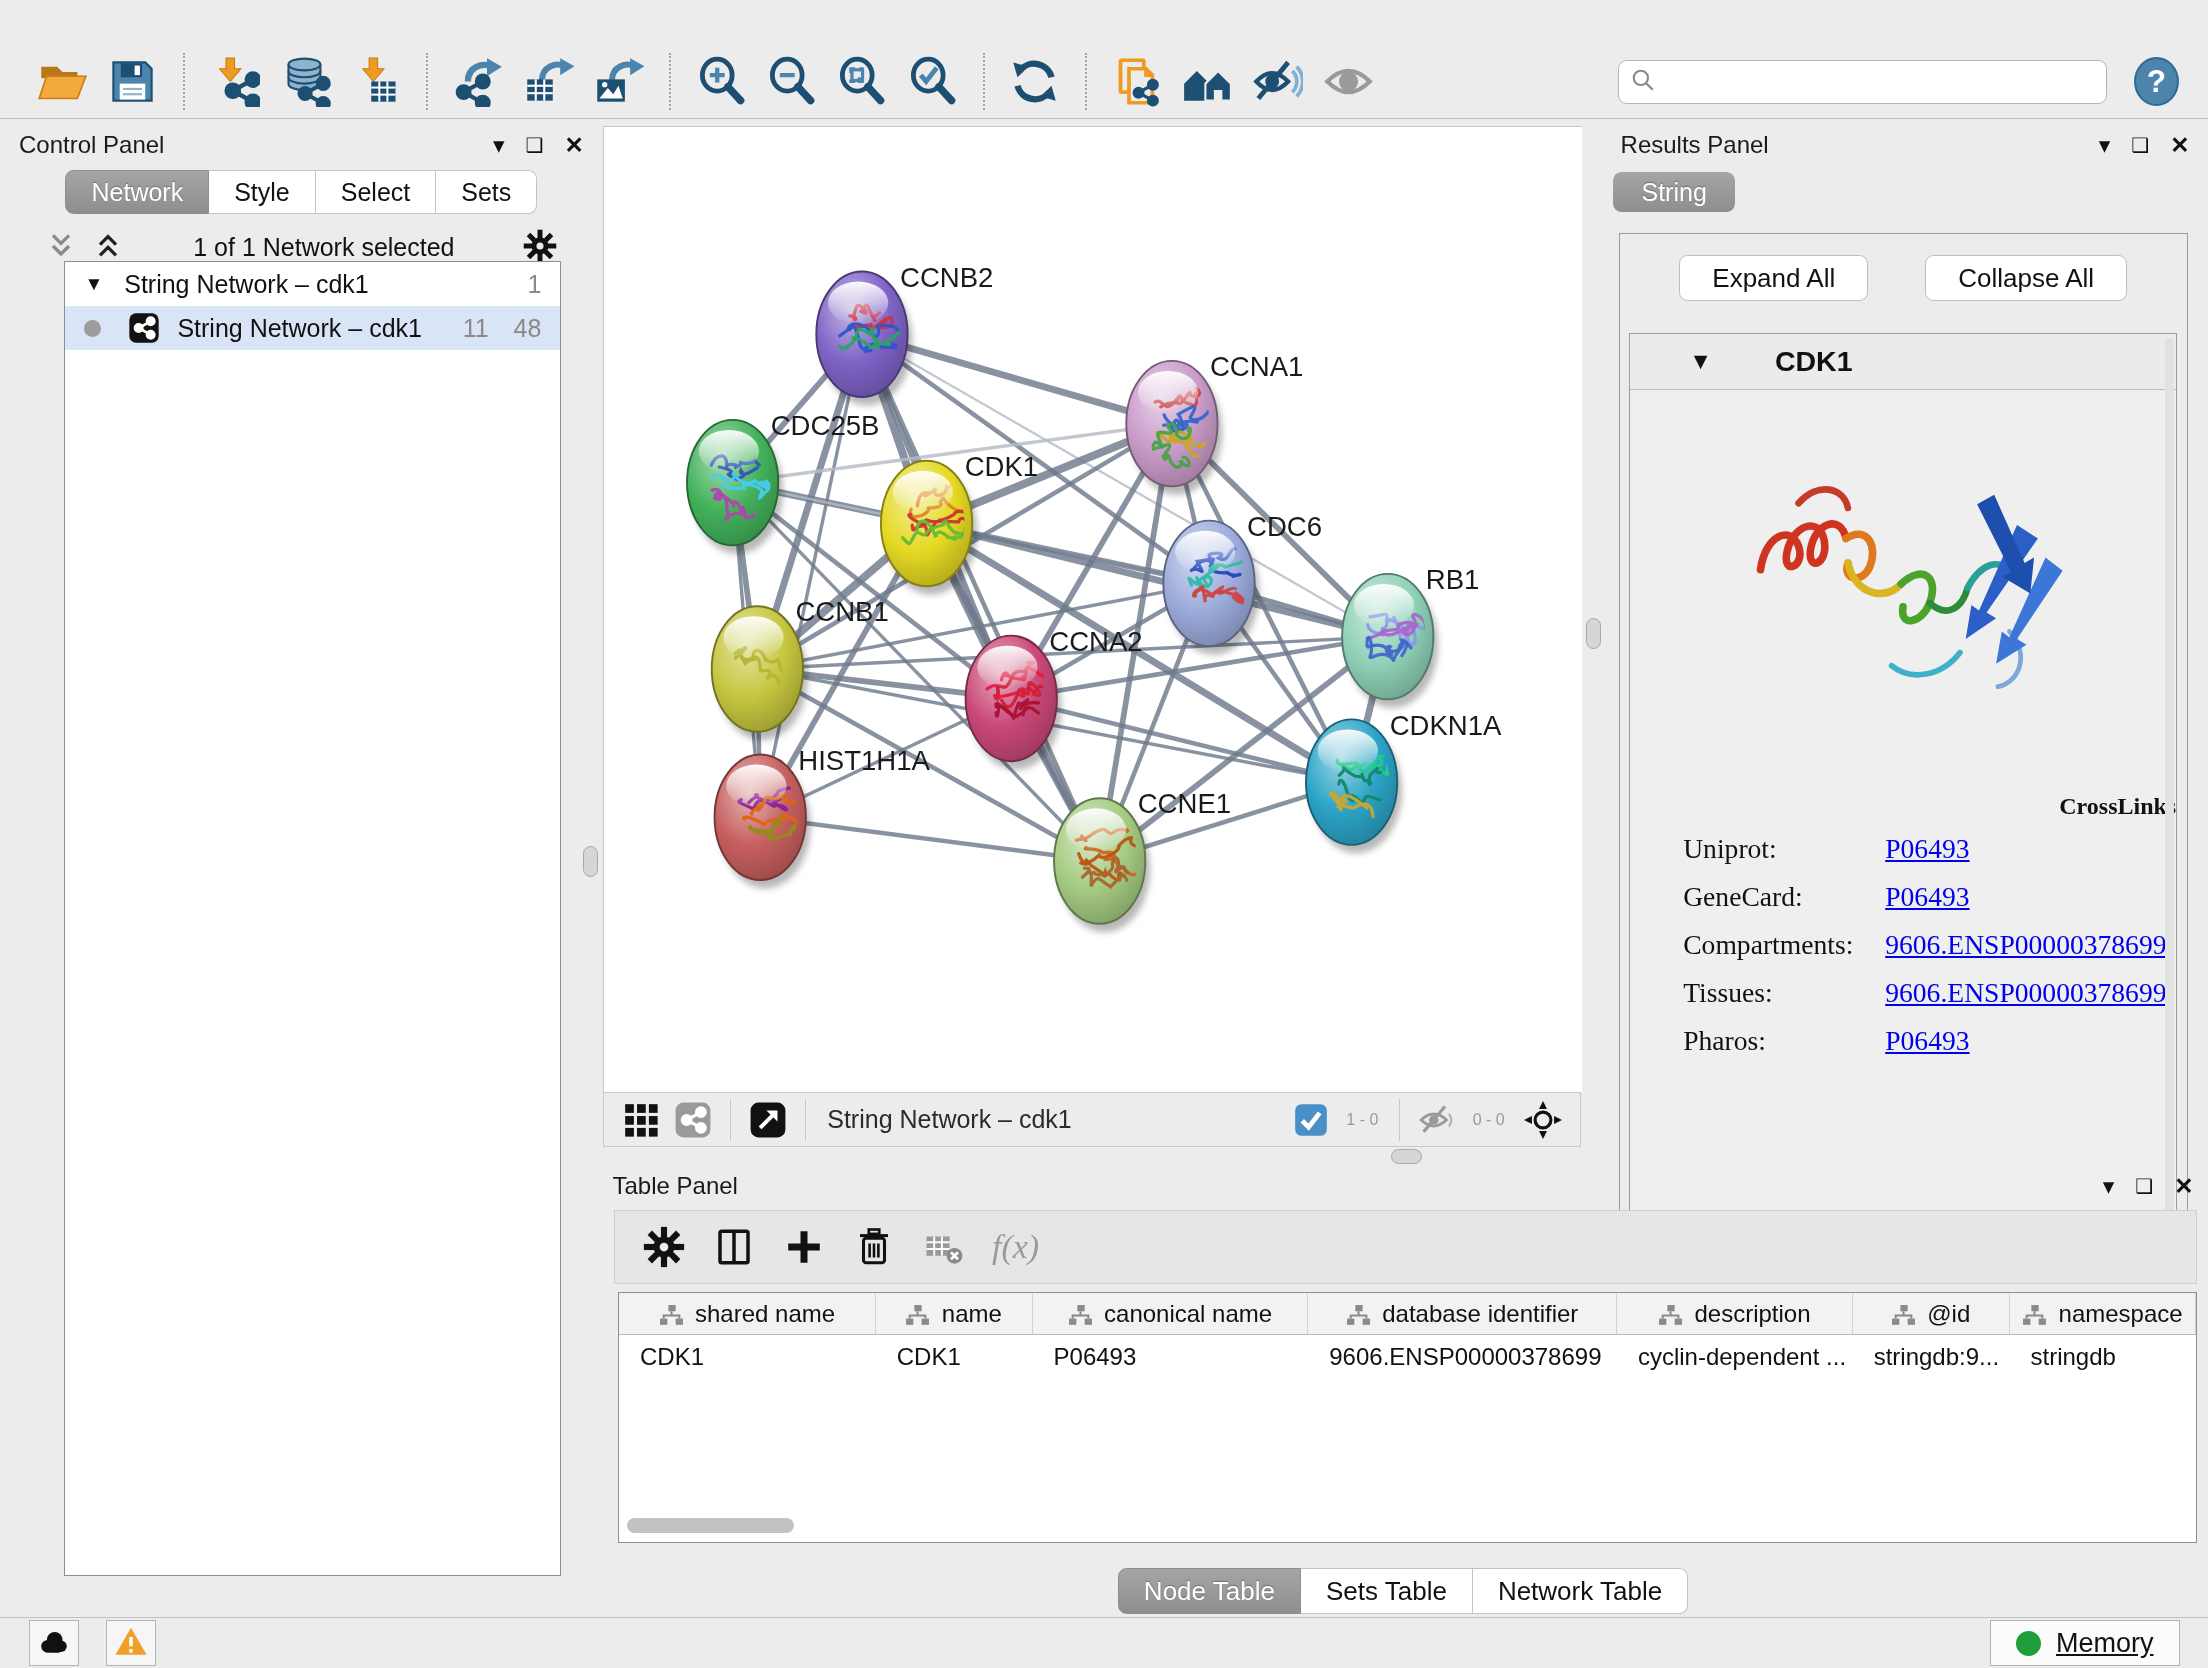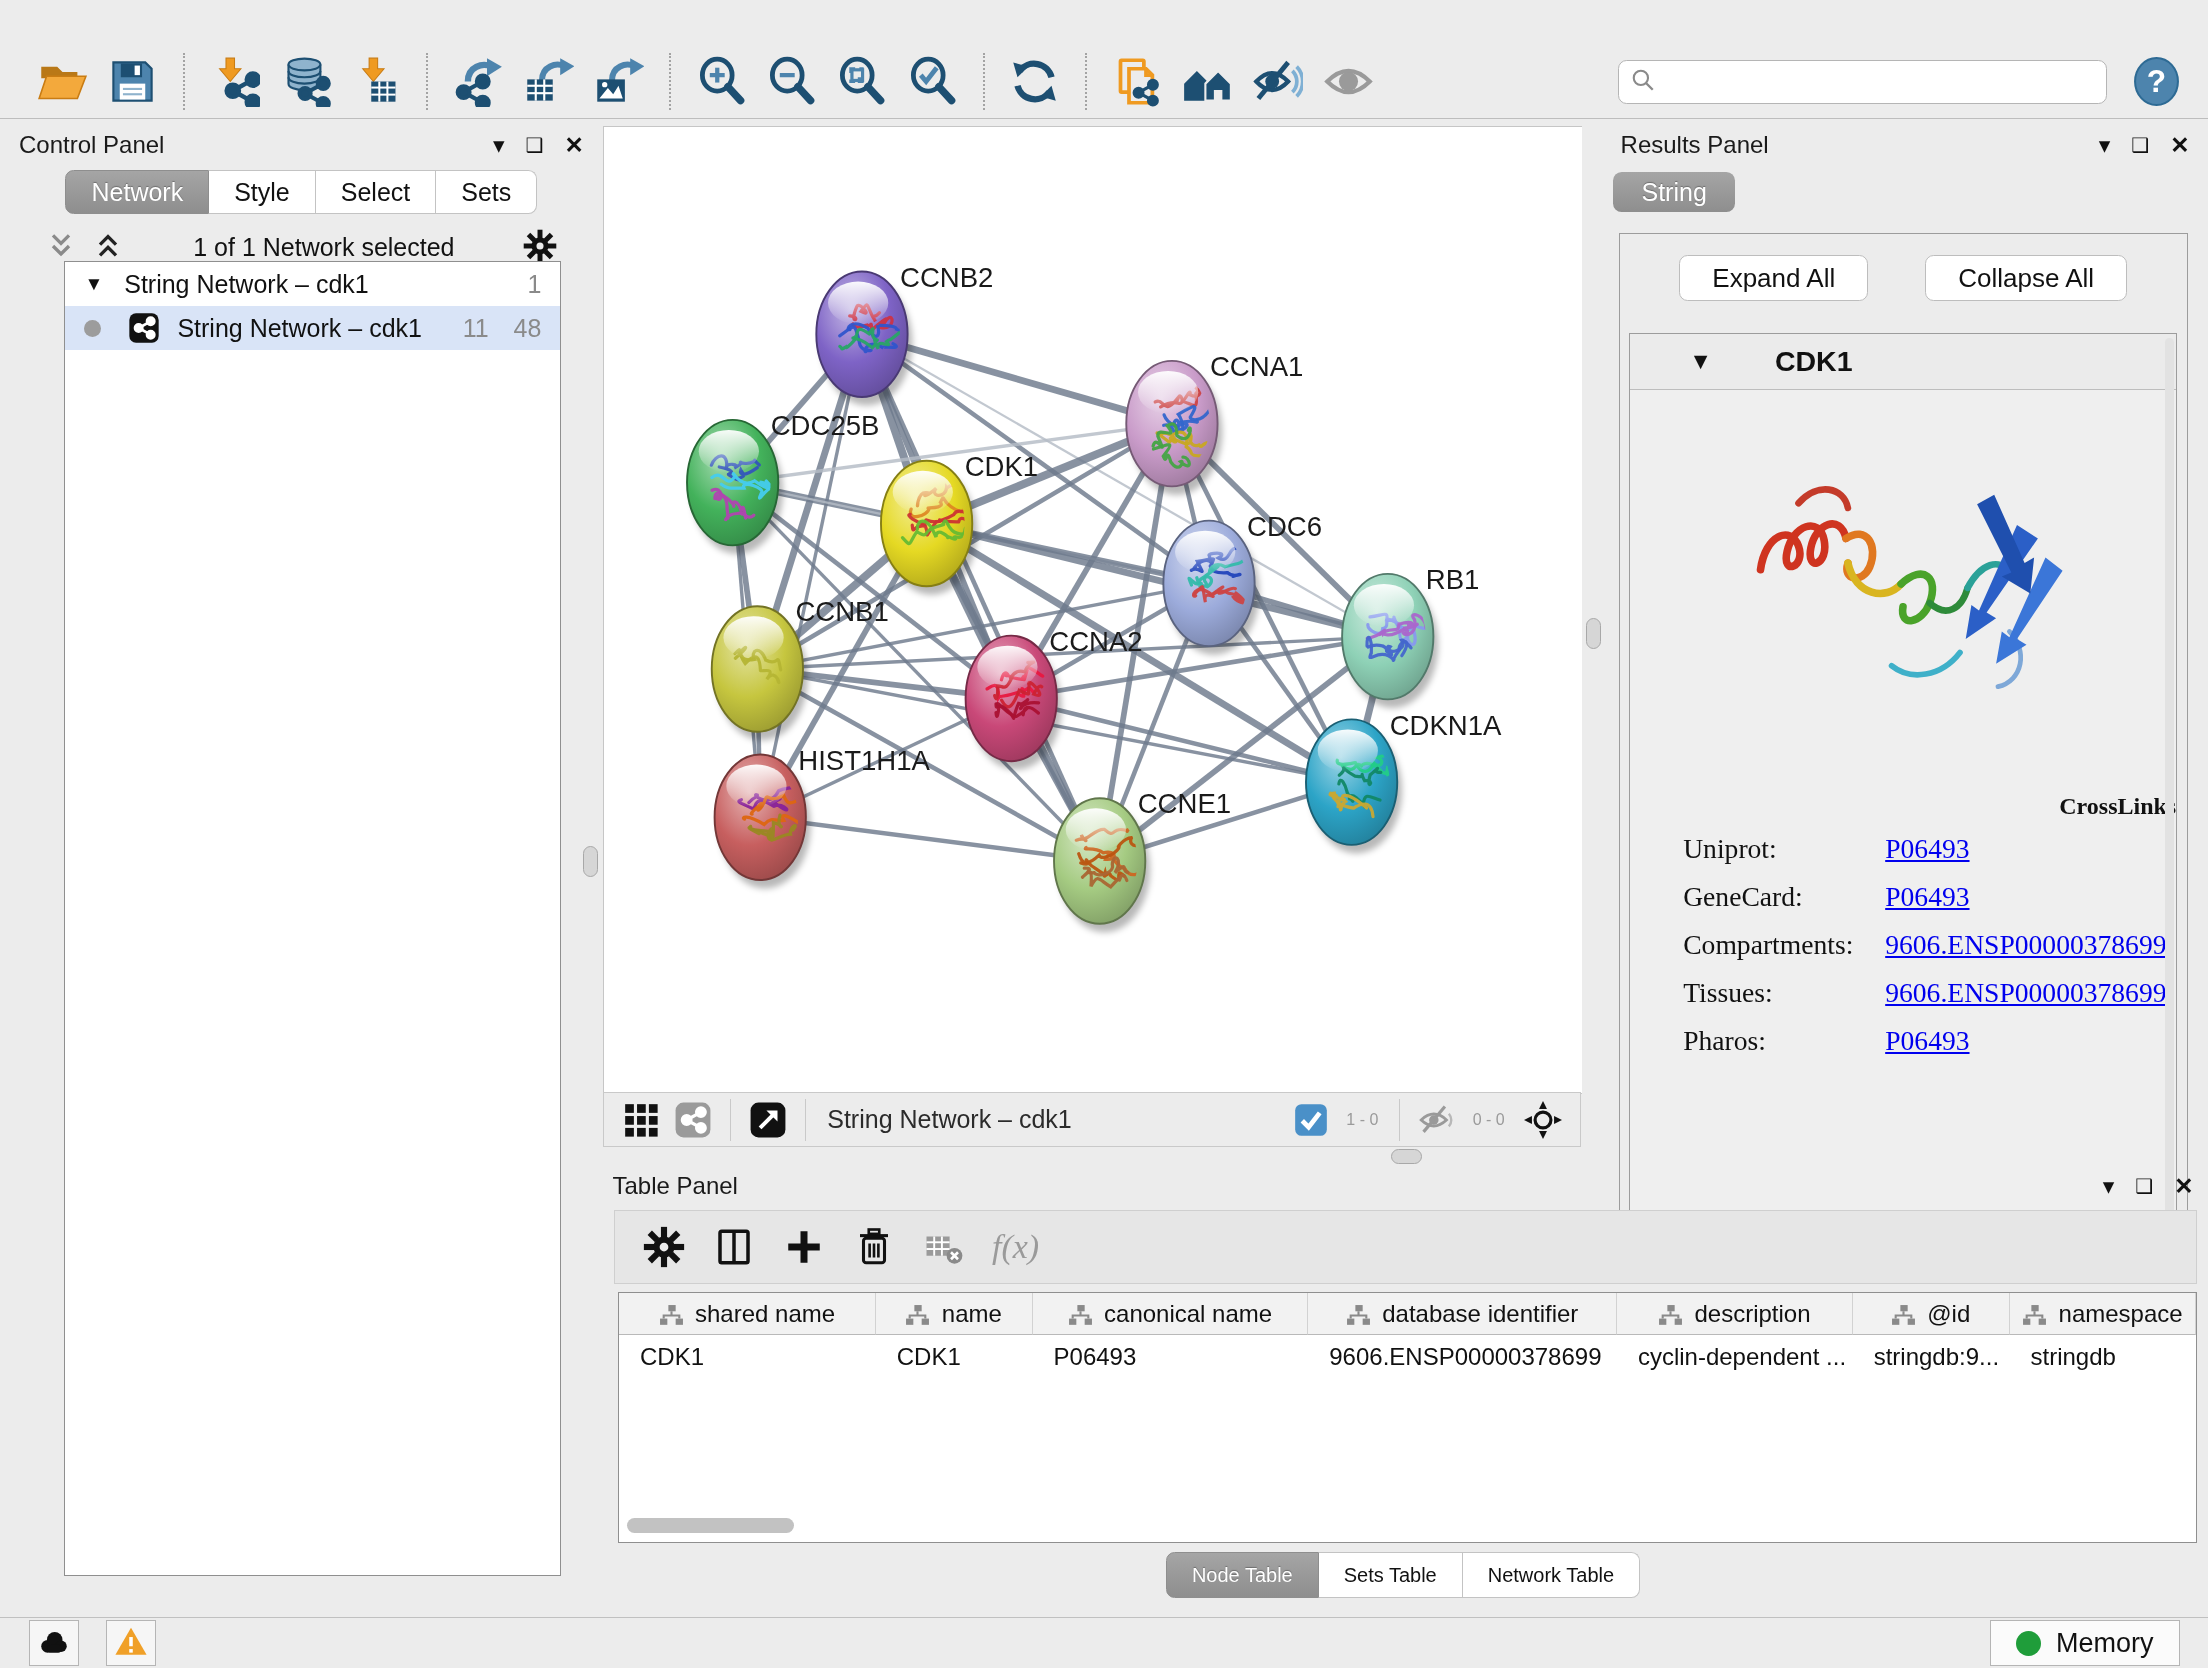--- a/index.html
+++ b/index.html
@@ -89,24 +89,24 @@
   .tp-tb-btn svg{width:42px;height:42px;}
   .fx{font-family:"Liberation Serif",serif;font-style:italic;font-size:34px;color:#9a9a9a;margin-left:13.3px;}
   .tp-table{position:absolute;left:15px;top:124px;right:5.7px;height:249px;background:#fff;
     border:1px solid #8f8f8f;overflow:hidden;}
   .tp-row{display:flex;}
   .tp-hcell{height:42px;background:#f2f2f2;border-right:1px solid #d2d2d2;border-bottom:1px solid #b9b9b9;
     display:flex;align-items:center;justify-content:center;gap:11.4px;font-size:24px;box-sizing:border-box;overflow:hidden;white-space:nowrap;}
   .tp-cell{height:42px;font-size:24px;padding:7.6px 0 0 21px;box-sizing:border-box;overflow:hidden;white-space:nowrap;}
   .tp-scroll-thumb{position:absolute;left:7.6px;bottom:9.5px;width:167px;height:15px;border-radius:7.6px;background:#c2c2c2;}
   .tp-tabs{position:absolute;left:0;right:0;top:384px;display:flex;justify-content:center;}
-  .tp-tabs .tab{font-size:20px;height:44px;line-height:44px;}
+  .tp-tabs .tab{font-size:26px;height:44px;line-height:44px;margin-top:16px;}
   
   .statusbar{position:absolute;left:0;top:1617px;width:2208px;height:51px;background:#ececec;
-    border-top:1px solid #c0c0c0;display:flex;align-items:center;padding:0 28.5px;box-sizing:border-box;}
+    border-top:1px solid #c0c0c0;display:flex;align-items:center;padding:0 28.5px;box-sizing:border-box;text-decoration:underline;}
   .sb-btn{width:48px;height:44px;border:1px solid #b5b5b5;background:#f6f6f6;display:flex;
     align-items:center;justify-content:center;margin-right:27px;}
   .sb-btn svg{width:34px;height:34px;}
   .memory-btn{margin-left:auto;height:44px;border:1px solid #b5b5b5;background:#fbfbfb;
     display:flex;align-items:center;padding:0 25px;font-size:27px;gap:15px;}
   .mem-dot{width:25px;height:25px;border-radius:50%;background:#1f9d3a;}
   
   .split-dot{position:absolute;background:#d6d6d6;border:1px solid #a8a8a8;border-radius:7.6px;}
 </style>
 </head>

